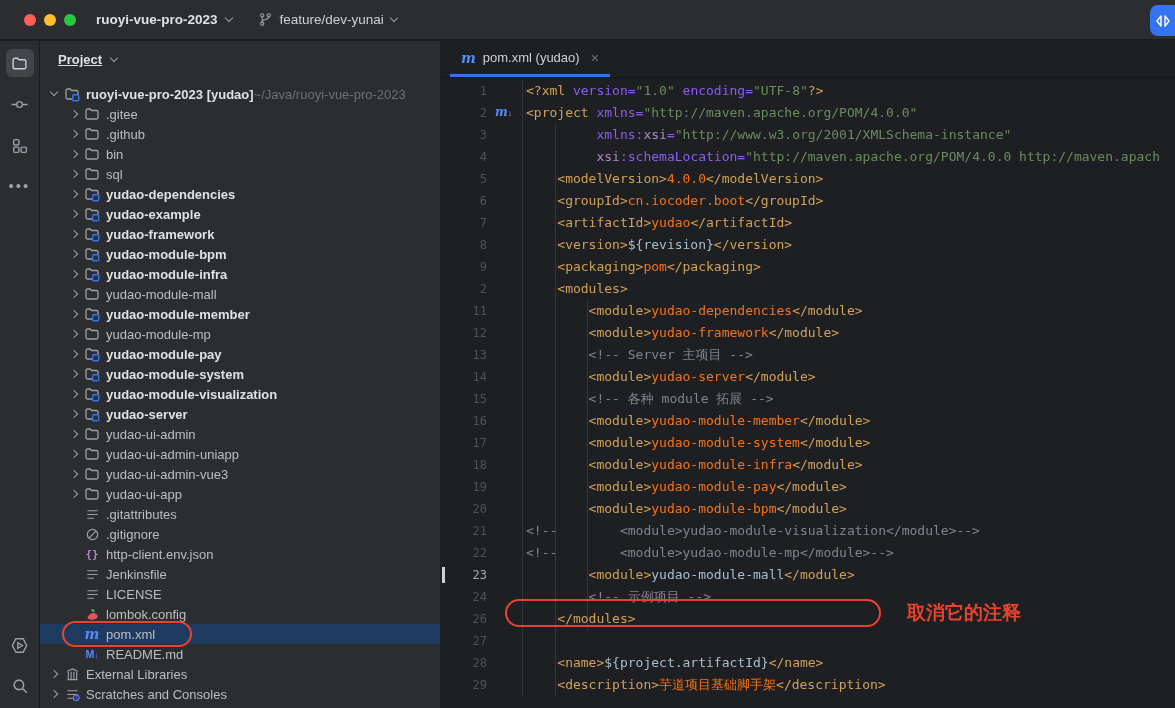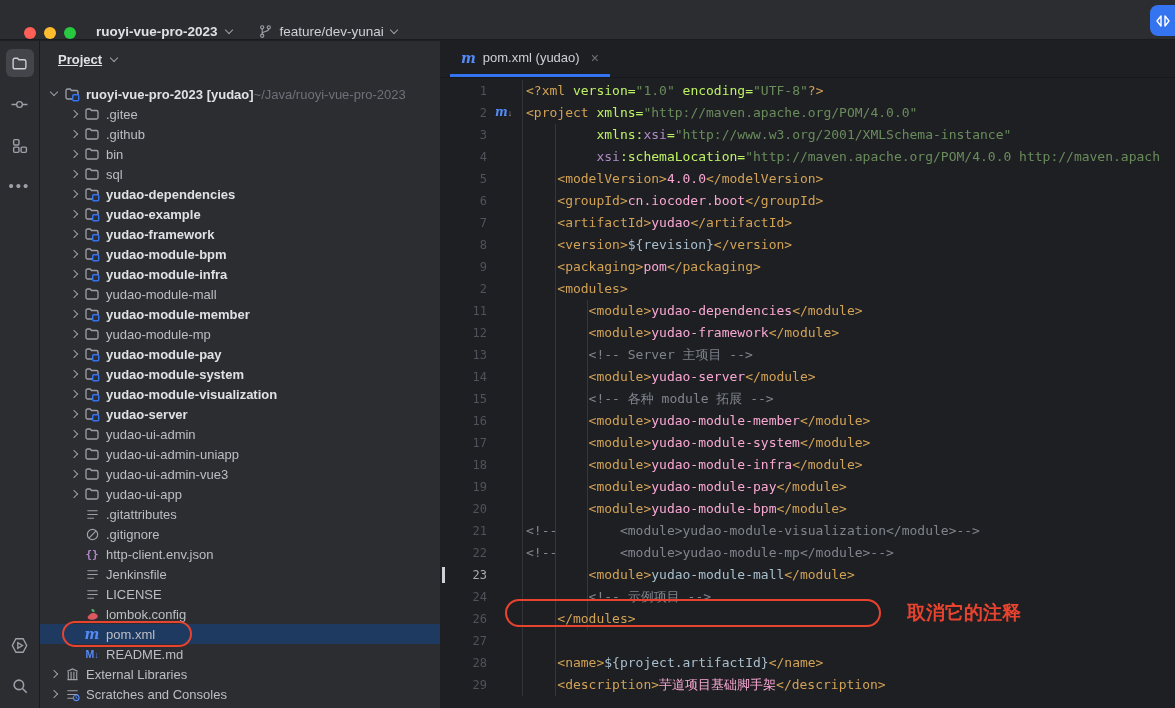--- a/index.html
+++ b/index.html
@@ -2,21 +2,21 @@
 <html style="--accent: #3574F0; --annotation-red: #E8432F; --selection: #1F3A61; --traffic-close: #FF5F57; --traffic-min: #FEBC2E; --traffic-max: #28C840;"><head>
 <meta charset="utf-8">
 <style>
   * { box-sizing: border-box; margin: 0; padding: 0; }
   html,body { width:1175px; height:708px; overflow:hidden; }
   body { background:#1E1F22; font-family:"Liberation Sans", sans-serif; position:relative; }
   #app { position:absolute; inset:0; width:1175px; height:708px; overflow:hidden; }
 
   
   .titlebar { position:absolute; top:0; left:0; right:0; height:40px; background:#2B2D30;
-              border-bottom:1px solid #1A1B1E; display:flex; align-items:flex-end; }
+              border-bottom:1px solid #1A1B1E; display:flex; align-items:center; }
   .traffic { display:flex; gap:8px; margin-left:24px; }
   .dot { width:12px; height:12px; border-radius:50%; }
   .dot.close { background:var(--traffic-close,#FF5F57); }
   .dot.min   { background:var(--traffic-min,#FEBC2E); }
   .dot.max   { background:var(--traffic-max,#28C840); }
   .proj-sel { margin-left:20px; display:flex; align-items:center; gap:8px; color:#DFE1E5;
               font-size:13.5px; font-weight:600; cursor:default; }
   .branch-sel { margin-left:26px; display:flex; align-items:center; gap:7px; color:#CED0D6; font-size:13.5px; }
   .chev { display:inline-block; width:6px; height:6px; border-right:1.5px solid #9DA0A8;
           border-bottom:1.5px solid #9DA0A8; }
@@ -66,24 +66,24 @@
   .ln { width:46px; text-align:right; color:#4E535B; flex:none; font-size:12px; }
   .ln.caret-num { color:#A8ABB2; }
   .gut { width:34px; flex:none; position:relative; border-right:1px solid #313438; margin-left:2px; }
   .code-text { padding-left:3px; }
   .mvn-gut { position:absolute; left:6px; top:1px; color:#548AF7; font-family:"DejaVu Serif",serif;
              font-style:italic; font-weight:700; font-size:12px; line-height:18px; }
   .mvn-gut .ar { color:#9DA0A8; font-family:"Liberation Sans",sans-serif; font-style:normal; font-weight:400; font-size:9px; }
   .caret-bar { position:absolute; left:1px; top:3px; width:2.5px; height:16px; background:#CED0D6; }
 
   .tk-tag { color:#D2A256; }
-  .tk-attr { color:#bef264; }
+  .tk-attr { color:#8b5cf6; }
   .tk-ns { color:#AE8BC7; }
   .tk-str { color:#6A8C5C; }
-  .tk-text { color:#f9a8d4; }
+  .tk-text { color:#f97316; }
   .tk-var { color:#A8BFCE; }
   .tk-comment { color:#7F848E; }
   .tk-plain { color:#BCBEC4; }
 
   .indent-guide { position:absolute; width:1px; background:#33363B; pointer-events:none; }
   .code-annotation-box { position:absolute; left:64px; top:521px; width:376px; height:28px;
                          border:2.5px solid var(--annotation-red,#E8432F); border-radius:14px; pointer-events:none; }
   .annotation-label { position:absolute; left:466px; top:523px; height:22px; line-height:24px;
                       color:var(--annotation-red,#E8432F); font-size:19px; font-weight:700;
                       font-family:"Liberation Sans",sans-serif; white-space:nowrap; }

